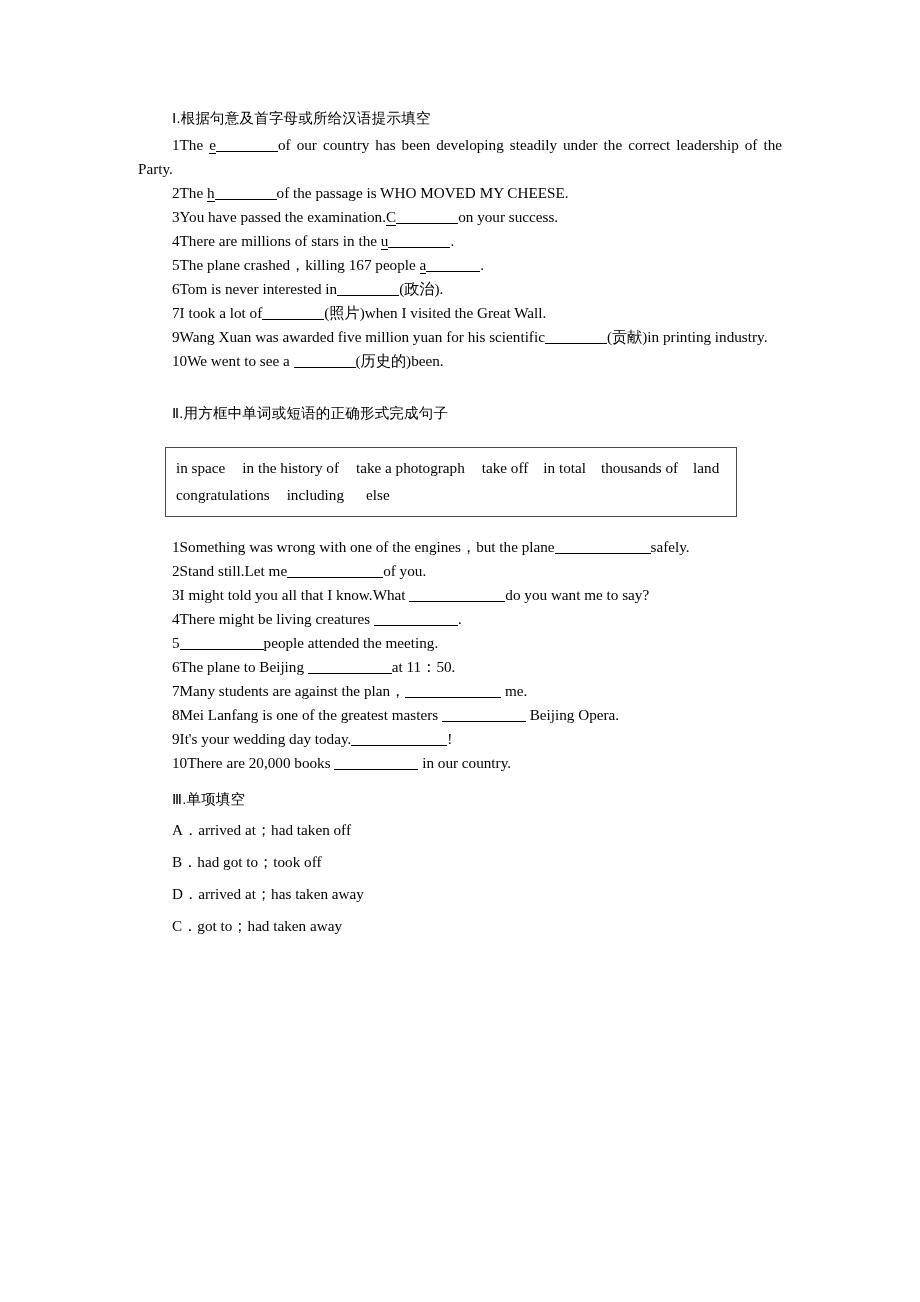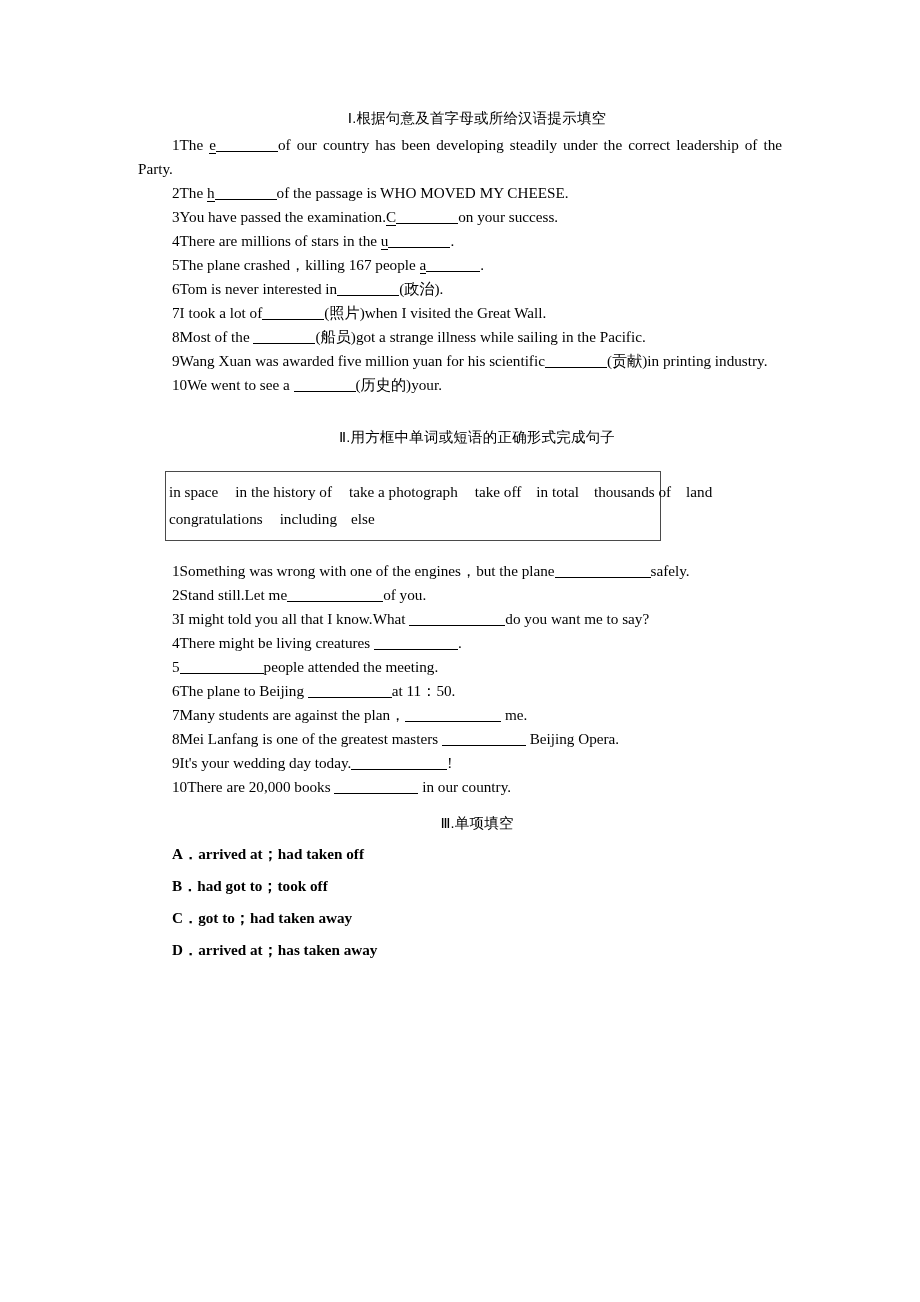--- a/index.html
+++ b/index.html
@@ -22,21 +22,20 @@
     width: 644px;
   }
   
   .sec-head {
     font-family: "Liberation Sans", "DejaVu Sans", sans-serif;
     font-size: 14.5px;
     line-height: 29px;
     padding-left: 34px;
     white-space: nowrap;
     letter-spacing: 0.2px;
-    text-align: center;
   }
   
   .q {
     font-size: 15.2px;
     line-height: 24px;
     text-indent: 34px;
     text-align: justify;
     text-justify: inter-word;
     margin: 0;
   }
@@ -55,46 +54,45 @@
   .bl-xl { width: 84px; }
   .bl-2  { width: 96px; }
   .u-lead {
     border-bottom: 1px solid #000;
     padding-bottom: 0px;
   }
   
   .wordbox {
     margin-top: 19px;
     margin-left: 27px;
-    width: 496px;
+    width: 572px;
     border: 1px solid #4a4a4a;
-    padding: 6px 9px 8px 3px;
+    padding: 6px 9px 8px 10px;
     font-size: 15.2px;
     line-height: 27px;
     box-sizing: border-box;
   }
   .wordbox .row {
     white-space: nowrap;
   }
   .wb {
     display: inline-block;
   }
   .gap-a { margin-right: 15px; }
   .gap-b { margin-right: 17px; }
-  .gap-c { margin-right: 14px; }
+  .gap-c { margin-right: 22px; }
   .spacer-lg { height: 26px; }
   .spacer-md { height: 18px; }
   .spacer-sm { height: 10px; }
   .opt {
     font-size: 15.2px;
     line-height: 32px;
     text-indent: 34px;
     margin: 0;
     white-space: nowrap;
-    font-weight: bold;
   }
   .opt .ol { letter-spacing: 0; }
 </style>
 </head>
 <body>
 
 <div class="page">
 
   <div class="sec-head">Ⅰ.根据句意及首字母或所给汉语提示填空</div>
 
@@ -105,25 +103,24 @@
   <p class="q"><span>3</span><span>You have passed the examination.</span><span class="u-lead">C</span><span class="bl bl-m"></span><span>on your success.</span></p>
 
   <p class="q"><span>4</span><span>There are millions of stars in the </span><span class="u-lead">u</span><span class="bl bl-m"></span><span>.</span></p>
 
   <p class="q"><span>5</span><span>The plane crashed，killing 167 people </span><span class="u-lead">a</span><span class="bl bl-s"></span><span>.</span></p>
 
   <p class="q"><span>6</span><span>Tom is never interested in</span><span class="bl bl-m"></span><span>(政治).</span></p>
 
   <p class="q"><span>7</span><span>I took a lot of</span><span class="bl bl-m"></span><span>(照片)when I visited the Great Wall.</span></p>
 
-  <p class="q"><span>8</span><span>Most of the </span><span class="bl bl-m"></span><span>(船员)got a strange illness while sailing in the Pacific.</span></p>
 
   <p class="q"><span>9</span><span>Wang Xuan was awarded five million yuan for his scientific</span><span class="bl bl-m"></span><span>(贡献)in printing industry.</span></p>
 
-  <p class="q nojust"><span>10</span><span>We went to see a </span><span class="bl bl-m"></span><span>(历史的)your.</span></p>
+  <p class="q nojust"><span>10</span><span>We went to see a </span><span class="bl bl-m"></span><span>(历史的)been.</span></p>
 
   <div class="spacer-lg"></div>
 
   <div class="sec-head">Ⅱ.用方框中单词或短语的正确形式完成句子</div>
 
   <div class="wordbox">
     <div class="row"><span class="wb gap-b">in space</span><span class="wb gap-b">in the history of</span><span class="wb gap-b">take a photograph</span><span class="wb gap-a">take off</span><span class="wb gap-a">in total</span><span class="wb gap-a">thousands of</span><span class="wb">land</span></div>
     <div class="row"><span class="wb gap-b">congratulations</span><span class="wb gap-c">including</span><span class="wb">else</span></div>
   </div>
 
@@ -149,16 +146,16 @@
 
   <p class="q nojust"><span>10</span><span>There are 20,000 books </span><span class="bl bl-xl"></span><span> in our country.</span></p>
 
   <div class="spacer-sm"></div>
 
   <div class="sec-head">Ⅲ.单项填空</div>
 
 
   <p class="opt"><span class="ol">A．</span><span>arrived at；had taken off</span></p>
   <p class="opt"><span class="ol">B．</span><span>had got to；took off</span></p>
+  <p class="opt"><span class="ol">D．</span><span>arrived at；has taken away</span></p>
   <p class="opt"><span class="ol">C．</span><span>got to；had taken away</span></p>
-  <p class="opt"><span class="ol">D．</span><span>arrived at；has taken away</span></p>
 
 </div>
 
 </body></html>

